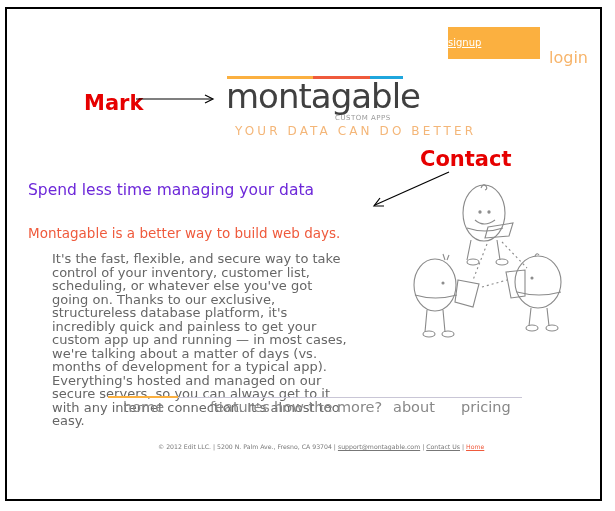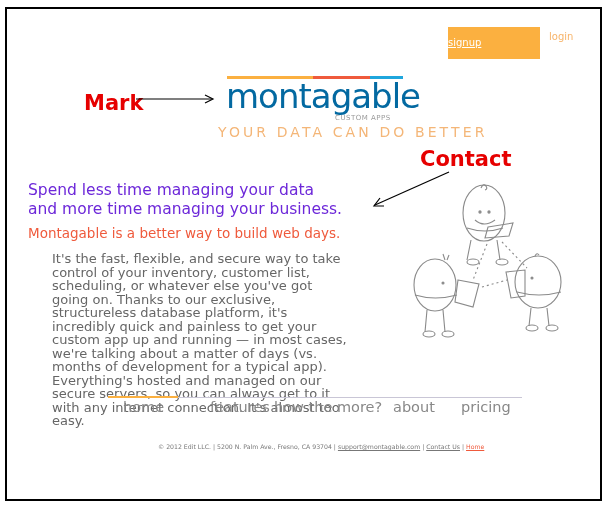--- a/index.html
+++ b/index.html
@@ -1,25 +1,25 @@
 <!DOCTYPE html>
 <html><head>
   <meta charset="utf-8">
   <style>
     html, body { margin:0; padding:0; background:#fff; }
     body { width:615px; height:511px; position:relative; overflow:hidden; font-family:"DejaVu Sans", sans-serif; }
     .frame { position:absolute; left:5px; top:7px; width:597px; height:494px; border:2px solid #000; box-sizing:border-box; background:#fff; }
     .abs { position:absolute; }
     .signup { left:448px; top:27px; width:92px; height:32px; background:#fbb040; color:#fff; font-size:10px; text-align:left; line-height:32px; text-decoration:underline; }
-    .login { left:549px; top:31px; color:#f7b46a; font-size:10px; }
+    .login { left:549px; top:48px; color:#f7b46a; font-size:16px; }
     .annot { color:#e60000; font-weight:bold; font-size:21px; font-family:"DejaVu Sans", sans-serif; }
     .stripe { top:76px; height:3px; }
-    .logo { left:226px; top:76px; font-size:34px; color:#0369a1; letter-spacing:-1px; font-family:"DejaVu Sans", sans-serif; font-weight:normal; }
+    .logo { left:226px; top:76px; font-size:34px; color:#404040; letter-spacing:-1px; font-family:"DejaVu Sans", sans-serif; font-weight:normal; }
     .logo-sub { left:335px; top:114px; font-size:7px; color:#9a9a9a; letter-spacing:0.5px; }
-    .tagline { left:218px; top:124px; font-size:14px; color:#f4b678; letter-spacing:3.1px; }
+    .tagline { left:235px; top:124px; font-size:12px; color:#f4b678; letter-spacing:3.1px; }
     .headline { left:28px; top:181px; color:#6d28d9; font-size:15.5px; line-height:19px; }
     .subhead { left:28px; top:225px; color:#ef5a3c; font-size:13.5px; }
     .body-text { left:52px; top:252px; width:300px; color:#666; font-size:13px; line-height:13.5px; }
     .nav-line { left:108px; top:397px; width:414px; height:1px; background:#c9c6d6; }
     .nav-active { left:108px; top:396px; width:70px; height:2px; background:#fbb040; }
     .nav-item { top:399px; font-size:14.5px; color:#888; }
     .footer { left:158px; top:443px; font-size:6.2px; color:#777; white-space:nowrap; }
     .footer a { color:#777; text-decoration:underline; }
     .footer a.home { color:#ef5a3c; }
   </style>
@@ -45,21 +45,20 @@
 <div class="abs tagline">YOUR DATA CAN DO BETTER</div>
 
 <span class="abs annot" style="left:420px;top:147px;">Contact</span>
 <svg class="abs" style="left:372px;top:170px;" width="80" height="40">
   <line x1="77" y1="2" x2="3" y2="35" stroke="#000" stroke-width="1.2"></line>
   <polyline points="8,28 2,36 12,36" fill="none" stroke="#000" stroke-width="1.2"></polyline>
 </svg>
 
 <div class="abs headline">
   <div>Spend less time managing your data</div>
-  <div>and more time managing your business.</div>
 </div>
 <div class="abs subhead">Montagable is a better way to build web days.</div>
 <div class="abs body-text">It's the fast, flexible, and secure way to take control of your inventory, customer list, scheduling, or whatever else you've got going on. Thanks to our exclusive, structureless database platform, it's incredibly quick and painless to get your custom app up and running — in most cases, we're talking about a matter of days (vs. months of development for a typical app). Everything's hosted and managed on our secure servers, so you can always get to it with any internet connection. It's almost too easy.</div>
 
 <svg class="abs" style="left:405px;top:180px;" width="180" height="170" viewBox="0 0 180 170" fill="none" stroke="#8a8a8a" stroke-width="1.1">
 
   <ellipse cx="79" cy="33" rx="21" ry="28"></ellipse>
   <path d="M76 8 q2 -5 5 -2 q2 3 -1 4"></path>
   <circle cx="75" cy="32" r="1.1" fill="#8a8a8a"></circle>
   <circle cx="84" cy="32" r="1.1" fill="#8a8a8a"></circle>

